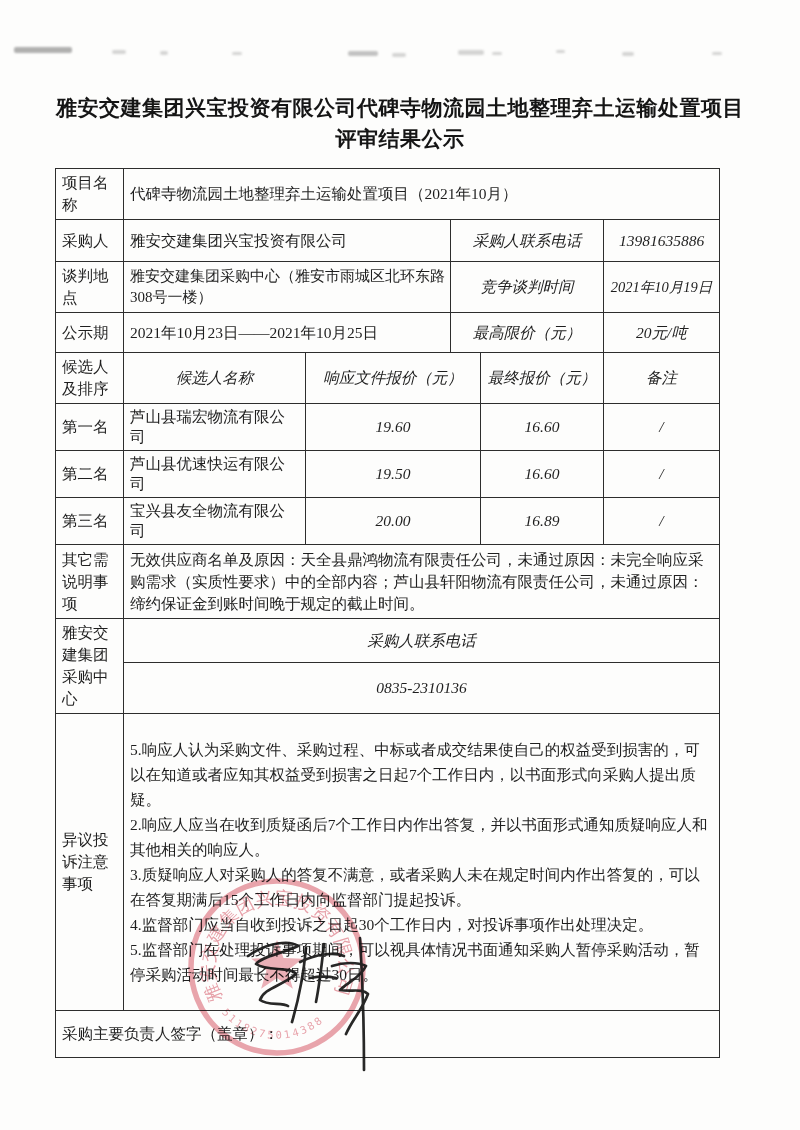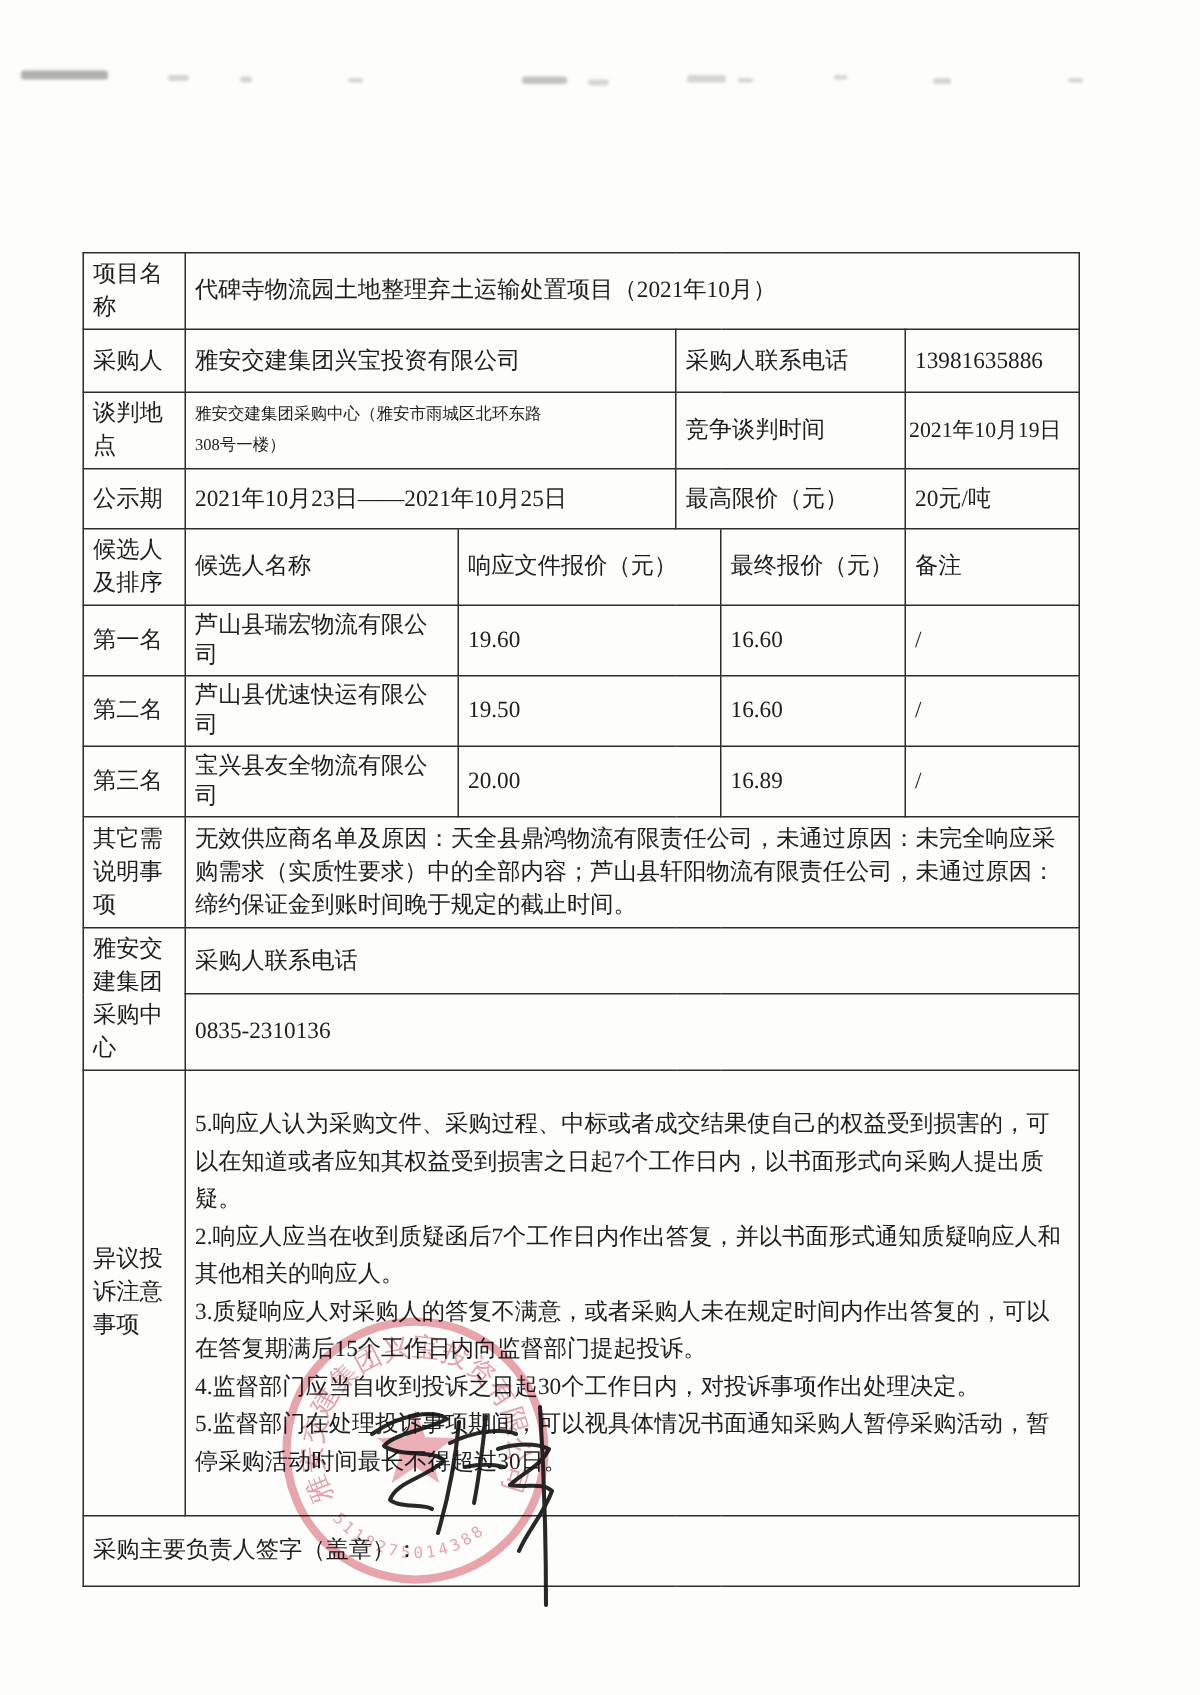--- a/index.html
+++ b/index.html
@@ -29,21 +29,21 @@
   }
   table.main td{
     border:1.7px solid #2d2d2d;
     vertical-align:middle;
     font-size:15.5px;line-height:22px;
     padding:3px 6px;
     overflow:hidden;
   }
   td.lbl{font-size:15px;padding:3px 4px 3px 6px;line-height:21px;margin-top:32px;}
   td.txt{text-align:left;padding-left:8px;padding-right:12px;margin-left:24px;}
-  td.ctr{}
+  td.ctr{text-align:center;font-style:italic;}
   td.prewrap{white-space:pre-line;}
   td.notes{line-height:24px;padding:6px 10px 6px 8px;}
   td.objection-cell{vertical-align:middle;padding:8px 10px 8px 8px;}
   .objection-line{font-size:15.5px;line-height:25px;text-align:left;}
   td.sig-row{font-size:16px;padding-left:8px;}
 
   .r1{height:47px}.r2{height:42px}.r3{height:44px}.r4{height:40px}
   .r5{height:42px}.r6{height:40px}.r7{height:39px}.r8{height:39px}
   .r9{height:74px}.r10{height:37px}.r11{height:42px}.r12{height:297px}.r13{height:47px}
 
@@ -62,20 +62,24 @@
   <div class="artifact" style="left:160px;top:51px;width:8px;height:4px;"></div>
   <div class="artifact" style="left:232px;top:52px;width:10px;height:3px;"></div>
   <div class="artifact" style="left:348px;top:51px;width:30px;height:5px;background:rgba(60,60,60,.3);"></div>
   <div class="artifact" style="left:392px;top:53px;width:14px;height:4px;"></div>
   <div class="artifact" style="left:458px;top:50px;width:26px;height:5px;"></div>
   <div class="artifact" style="left:492px;top:52px;width:10px;height:3px;"></div>
   <div class="artifact" style="left:556px;top:50px;width:9px;height:3px;"></div>
   <div class="artifact" style="left:622px;top:52px;width:12px;height:4px;"></div>
   <div class="artifact" style="left:712px;top:52px;width:10px;height:3px;"></div>
 
+  <div class="doc-title">
+    <div>雅安交建集团兴宝投资有限公司代碑寺物流园土地整理弃土运输处置项目</div>
+    <div>评审结果公示</div>
+  </div>
 
   <table class="main">
     <colgroup>
       <col style="width:68px">
         <col style="width:182px">
         <col style="width:145px">
       <col style="width:30px">
         <col style="width:123px">
         <col style="width:116px">
     </colgroup>
@@ -88,21 +92,21 @@
 
     <tr class="r2">
       <td class="lbl">采购人</td>
       <td class="txt" colspan="2">雅安交建集团兴宝投资有限公司</td>
       <td class="ctr" colspan="2">采购人联系电话</td>
       <td class="ctr">13981635886</td>
     </tr>
 
     <tr class="r3">
       <td class="lbl">谈判地点</td>
-      <td class="txt prewrap" colspan="2" style="font-size:11px;line-height:21px;padding-right:4px;">雅安交建集团采购中心（雅安市雨城区北环东路
+      <td class="txt prewrap" colspan="2" style="font-size:15px;line-height:21px;padding-right:4px;">雅安交建集团采购中心（雅安市雨城区北环东路
 308号一楼）</td>
       <td class="ctr" colspan="2">竞争谈判时间</td>
       <td class="ctr" style="font-size:14.5px;padding:3px 2px;">2021年10月19日</td>
     </tr>
 
     <tr class="r4">
       <td class="lbl">公示期</td>
       <td class="txt" colspan="2">2021年10月23日——2021年10月25日</td>
       <td class="ctr" colspan="2">最高限价（元）</td>
       <td class="ctr">20元/吨</td>

